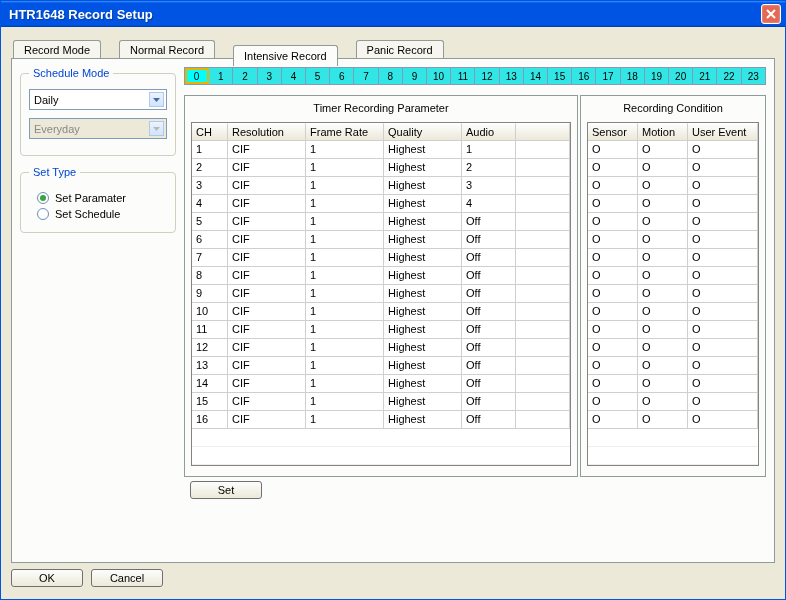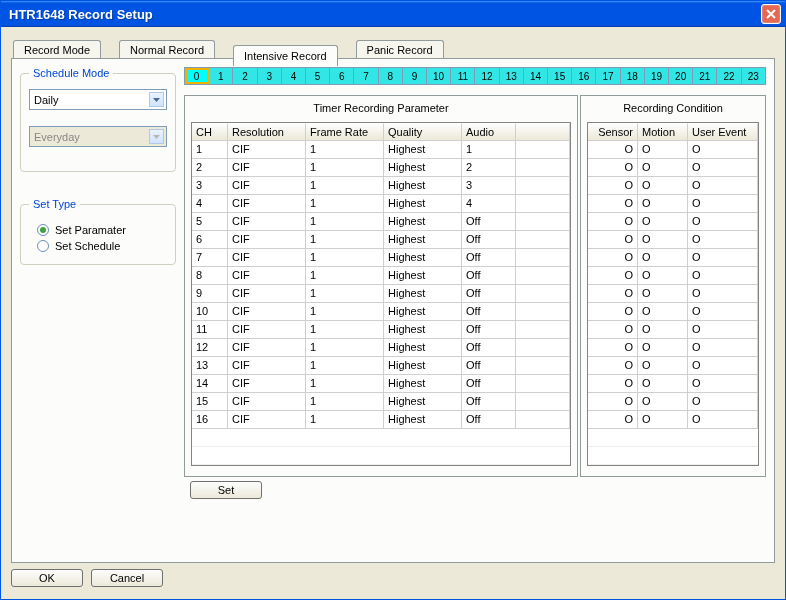--- a/index.html
+++ b/index.html
@@ -50,29 +50,29 @@
   .tabbody {
     border: 1px solid #919b9c;
     background: #fcfcfa;
     flex: 1;
     padding: 8px;
     display: flex;
     gap: 8px;
     position: relative;
     z-index: 1;
   }
-  .leftcol { width: 156px; display: flex; flex-direction: column; gap: 26px; }
+  .leftcol { width: 156px; display: flex; flex-direction: column; gap: 10px; }
   fieldset {
     border: 1px solid #d0d0bf;
     border-radius: 4px;
     padding: 10px 8px 8px 8px;
     margin: 0;
   }
   fieldset legend { color: #0046d5; padding: 0 4px; }
-  .select-wrap { position: relative; width: 100%; margin-bottom: 16px; }
+  .select-wrap { position: relative; width: 100%; margin-bottom: 8px; }
   .select {
     width: 100%; height: 21px;
     border: 1px solid #7f9db9;
     background: #fff;
     display: flex; align-items: center; justify-content: space-between;
     padding: 0 2px 0 4px;
   }
   .select.disabled { background: #ece9d8; color: #888; }
   .select .arrow {
     width: 15px; height: 15px; border: 1px solid #b4c7e7; background: linear-gradient(#eaf3ff,#cfe4ff);
@@ -108,21 +108,21 @@
   }
   .grid-header .col { background: linear-gradient(#fdfdfd,#ece9d8); border-top: 1px solid #fff; }
   .grid-body { }
   .grid-row { display: flex; }
   .maingrid .c1 { width: 36px; }
   .maingrid .c2 { width: 78px; }
   .maingrid .c3 { width: 78px; }
   .maingrid .c4 { width: 78px; }
   .maingrid .c5 { width: 54px; }
   .maingrid .c6 { flex: 1; }
-  .condgrid .c1 { width: 50px; text-align: right; }
+  .condgrid .c1 { width: 50px; }
   .condgrid .c2 { width: 50px; }
   .condgrid .c3 { flex: 1; }
   .grid .filler { height: 18px; border-bottom: 1px solid #eee; }
   .setbtn-row { padding: 4px 6px 0 6px; }
   .btn {
     min-width: 72px; height: 18px;
     border: 1px solid #707070; border-radius: 3px;
     background: linear-gradient(#fdfdfd,#ece9d8);
     display: inline-flex; align-items: center; justify-content: center;
     padding: 0 14px;

